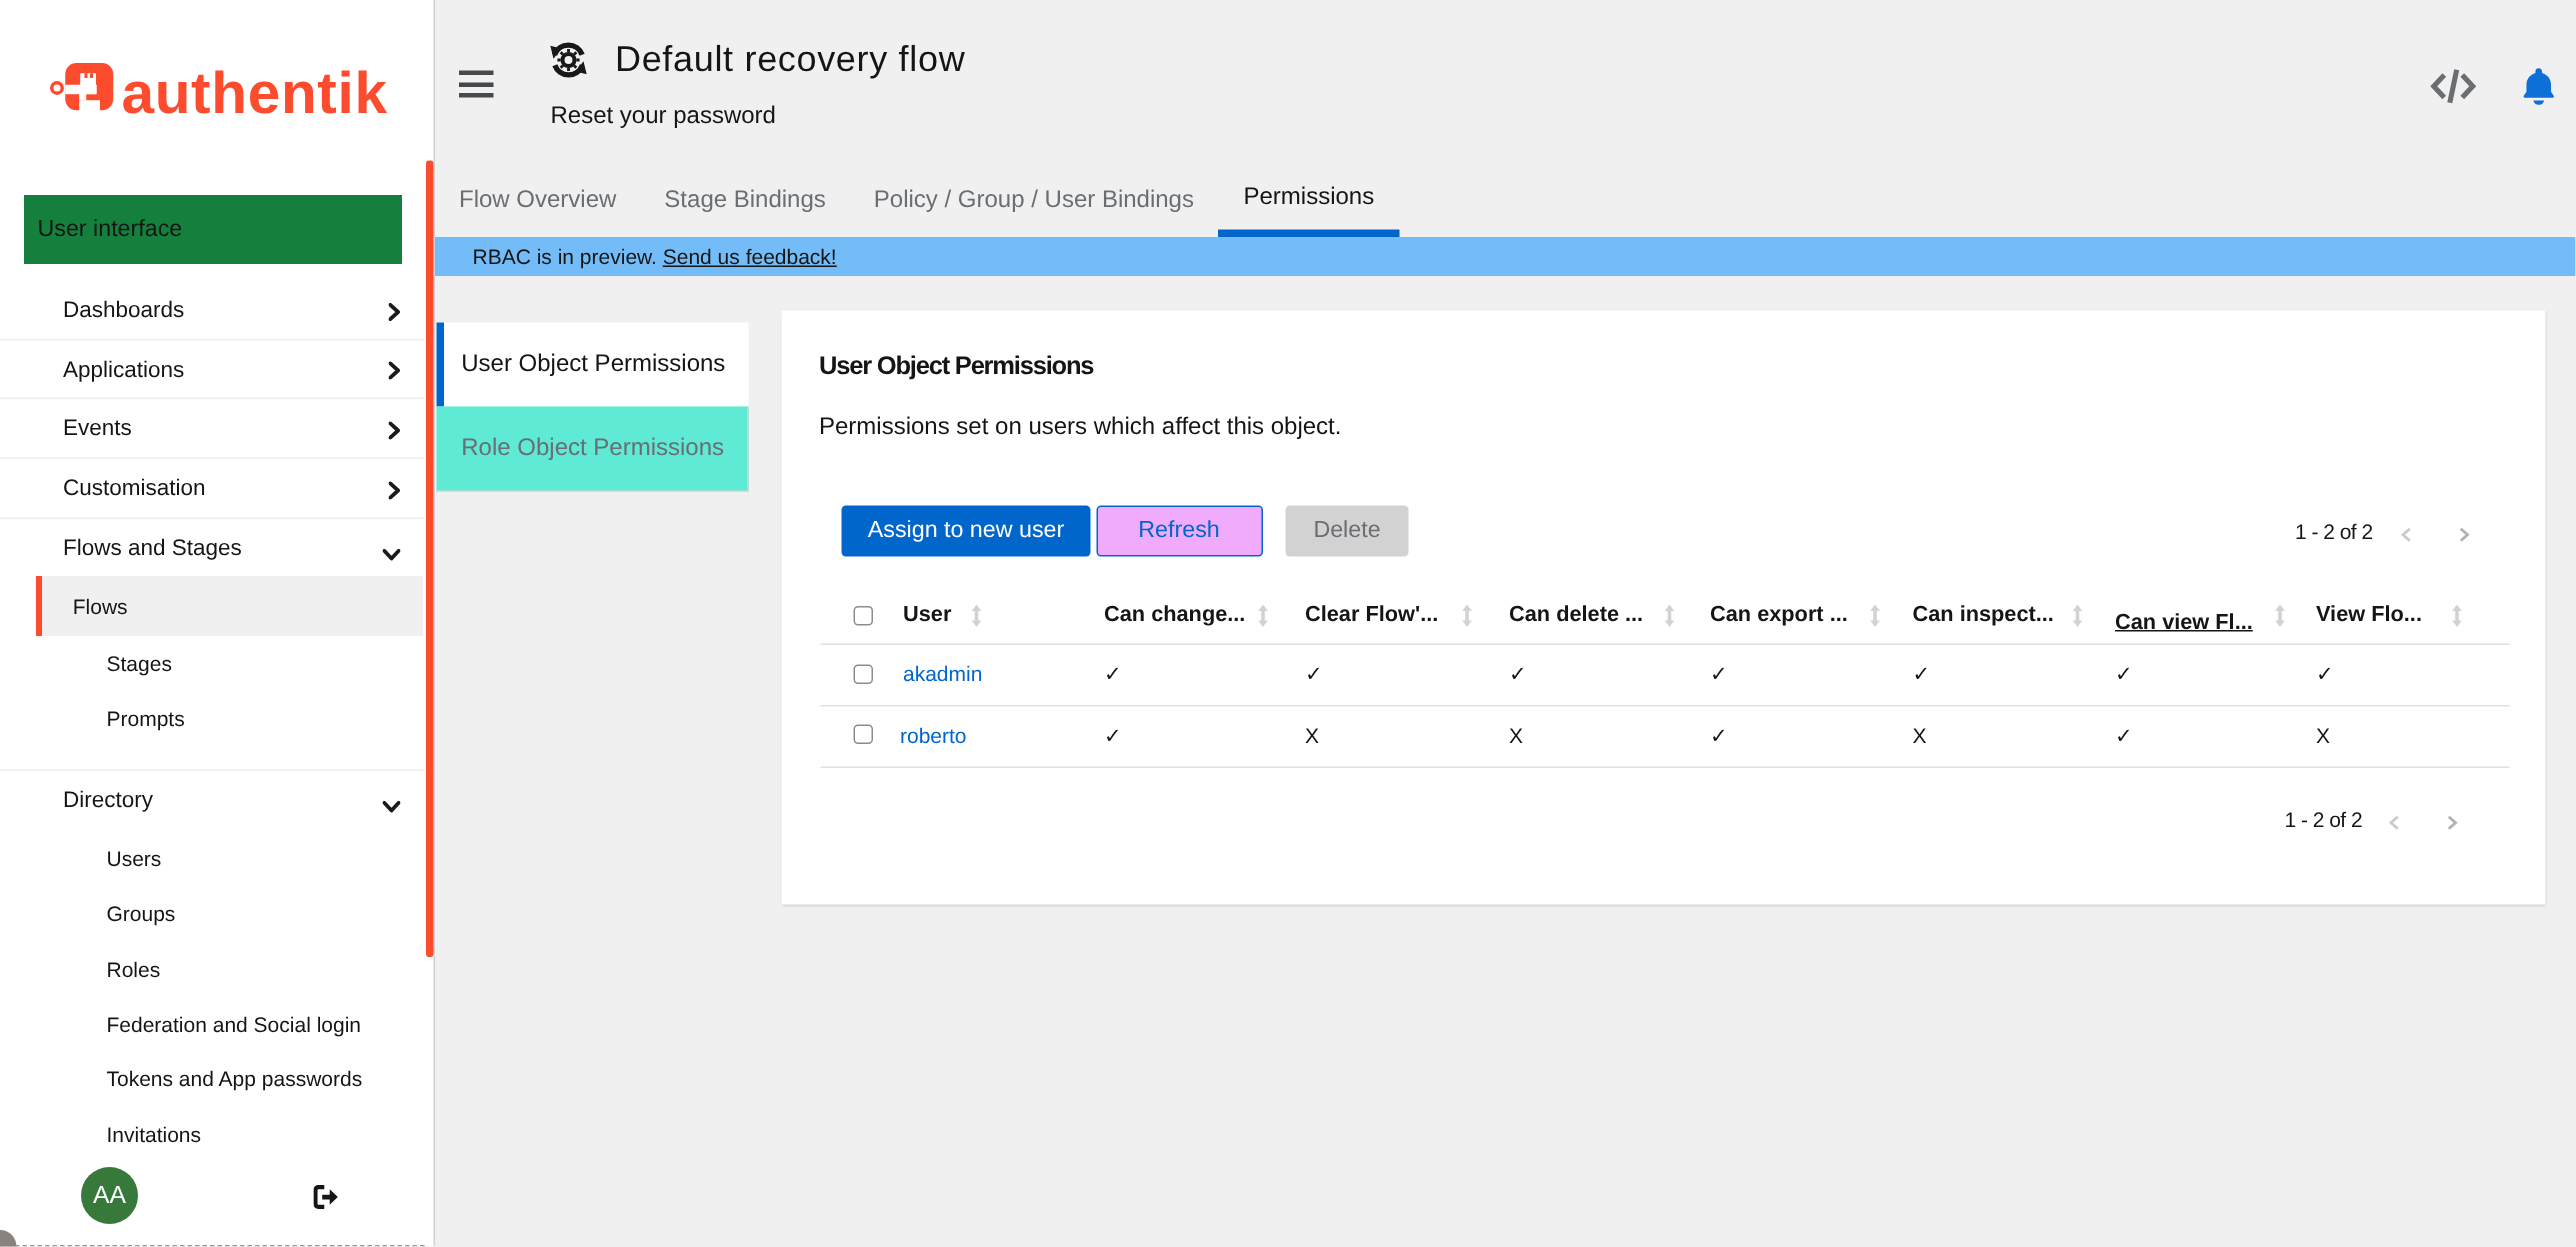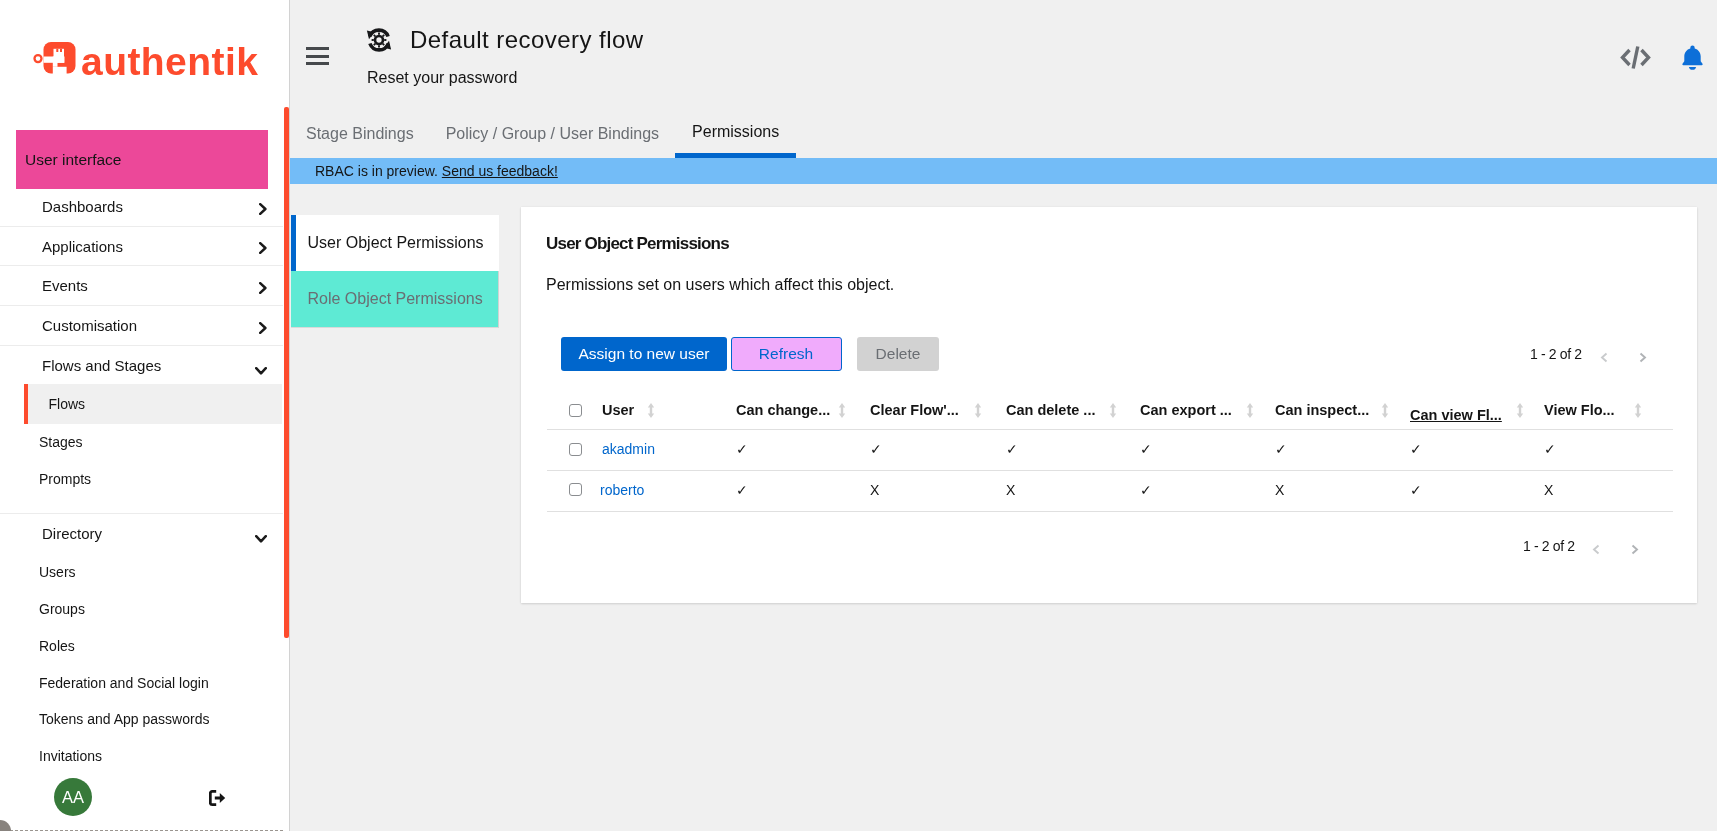--- a/index.html
+++ b/index.html
@@ -2,25 +2,25 @@
 <html><head>
 <meta charset="utf-8">
 <style>
 * { margin:0; padding:0; box-sizing:border-box; }
 html,body { width:1717px; height:831px; overflow:hidden; }
 body { font-family:"Liberation Sans", sans-serif; background:#f0f0f0; color:#151515; position:relative; }
 
 
 #sidebar { position:absolute; left:0; top:0; width:290px; height:831px; background:#fff; border-right:1px solid #d2d2d2; }
 #logo { position:absolute; left:23px; top:40px; }
-#uibtn { position:absolute; left:16px; top:130px; width:252px; height:59px; background:#ec4899; color:#151515; font-size:15.5px; display:flex; align-items:center; padding-left:9px; }
+#uibtn { position:absolute; left:16px; top:130px; width:252px; height:46px; background:#15803d; color:#151515; font-size:15.5px; display:flex; align-items:center; padding-left:9px; }
 .nav-item { position:absolute; left:0; width:283px; display:flex; align-items:center; font-size:15px; color:#151515; padding-left:42px; }
 .nav-item .chev { position:absolute; right:16px; top:50%; margin-top:-6px; }
 .nav-bb { border-bottom:1px solid #ececec; }
-.sub-item { position:absolute; left:0; width:317px; display:flex; align-items:center; font-size:14px; color:#151515; padding-left:39px; }
+.sub-item { position:absolute; left:0; width:317px; display:flex; align-items:center; font-size:14px; color:#151515; padding-left:71px; }
 .sub-sel { background:#f0f0f0; border-left:4.5px solid #fd4b2d; margin-left:24px; width:258px; padding-left:20.5px; }
 #avatar { position:absolute; left:54px; top:778px; width:38px; height:38px; border-radius:50%; background:#37793a; color:#fff; font-size:16.5px; display:flex; align-items:center; justify-content:center; }
 #scrollbar { position:absolute; left:284px; top:107px; width:5px; height:531px; background:#fd4b2d; border-radius:2px; }
 #logout { position:absolute; left:209px; top:790px; }
 
 
 #burger { position:absolute; left:306px; top:47px; width:23px; height:19px; }
 #burger div { height:3px; background:#46494c; margin-bottom:4.5px; }
 #flowicon { position:absolute; left:366px; top:27px; }
 #title { position:absolute; left:410px; top:26px; font-size:24px; letter-spacing:0.45px; color:#151515; }
@@ -169,20 +169,21 @@
   </svg>
 </div>
 <div id="bellicon">
   <svg width="23" height="25" viewBox="0 0 23 25">
     <path d="M11.5 0.5 a2.2 2.2 0 0 1 2.2 2.2 v0.9 c3.6 1 6 4.1 6 8 v4.6 l1.8 2.6 a0.9 0.9 0 0 1 -0.8 1.4 H2.3 a0.9 0.9 0 0 1 -0.8 -1.4 l1.8 -2.6 v-4.6 c0 -3.9 2.4 -7 6 -8 v-0.9 A2.2 2.2 0 0 1 11.5 0.5 z" fill="#0d6fd8"></path>
     <path d="M7.9 22 a3.7 3.7 0 0 0 7.2 0 z" fill="#0d6fd8"></path>
   </svg>
 </div>
 
 <div id="tabs">
+  <div class="tab">Flow Overview</div>
   <div class="tab">Stage Bindings</div>
   <div class="tab">Policy / Group / User Bindings</div>
   <div class="tab active">Permissions</div>
 </div>
 
 <div id="banner">
     <span>RBAC is in preview.&nbsp;<a>Send us feedback!</a></span>
   </div>
 
 <div id="vtab1">User Object Permissions</div>

